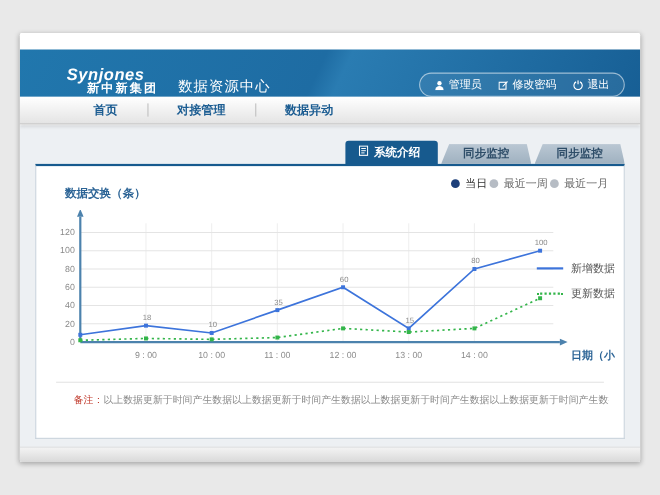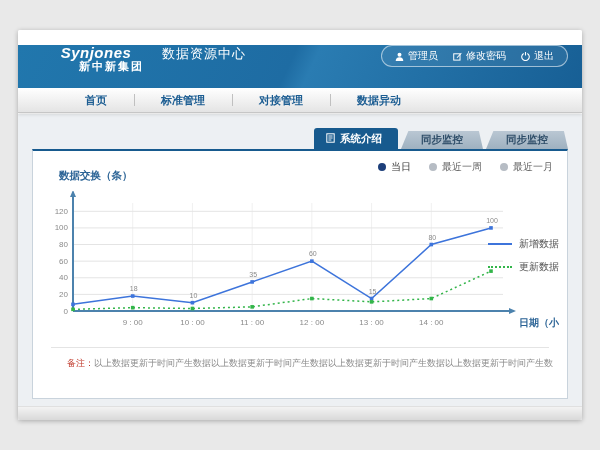--- a/index.html
+++ b/index.html
@@ -5,21 +5,21 @@
   * { margin:0; padding:0; box-sizing:border-box; }
   html,body { width:600px; height:450px; }
   body { background:#e9e9e9; font-family:"Liberation Sans", sans-serif; position:relative; overflow:hidden; }
 
   .window { position:absolute; left:18px; top:30px; width:564px; height:390px;
     background:#fff; border-radius:2px; box-shadow:0 1px 5px rgba(0,0,0,.28); overflow:hidden; }
 
   .top-strip { height:15px; background:#fff; }
 
   .app-header { height:43px; background:linear-gradient(115deg,#2177ad 0%,#1e6ca3 48%,#2a7cb2 52%,#175f95 100%);
-    display:flex; align-items:flex-start; padding:0 14px 0 30px; position:relative; }
+    display:flex; align-items:flex-end; padding:0 14px 0 30px; position:relative; }
   .logo { color:#fff; line-height:1.05; text-align:center; }
   .logo .l1 { font-size:15px; font-weight:bold; font-style:italic; letter-spacing:.5px; }
   .logo .l2 { font-size:11px; font-weight:bold; letter-spacing:2px;margin-left:31px; }
   .app-title { color:#fff; font-size:13px; margin-left:18px; letter-spacing:1px; }
   .user-pill { margin-left:auto; display:flex; align-items:center; gap:15px;
     border:1px solid rgba(255,255,255,.55); background:rgba(255,255,255,.07);
     border-radius:11px; padding:3px 13px; }
   .user-item { display:flex; align-items:center; gap:4px; color:#fff; font-size:10px; cursor:pointer; white-space:nowrap; }
   .user-item svg { display:block; }
 
@@ -32,21 +32,21 @@
 
   .tab-row { display:flex; align-items:flex-end; gap:3px; margin:14px 14px 0 14px; height:21px; position:relative; z-index:2;justify-content:flex-end; }
   .tab { font-size:10.5px; font-weight:bold; display:flex; align-items:center; gap:5px; cursor:pointer; }
   .tab.active { background:#175a8e; color:#fff; border-radius:3px 3px 0 0; padding:4px 16px 4px 12px; height:21px; }
   .tab.inactive { background:linear-gradient(#bac7d3,#9fb1c0); color:#2e4d68; padding:3px 20px; height:18px;
     clip-path:polygon(9% 0, 95% 0, 100% 100%, 0 100%); }
 
   .panel { position:relative; margin:0 14px; height:250px; background:#fff;
     border:1px solid #c9d3dc; border-top:2px solid #175a8e; }
 
-  .radio-row { position:absolute; top:9px; right:14px; display:flex; gap:18px; align-items:flex-start; }
+  .radio-row { position:absolute; top:9px; right:14px; display:flex; gap:2px; align-items:flex-start; }
   .radio { display:flex; align-items:center; gap:5px; font-size:10px; color:#666; cursor:pointer; }
   .radio .dot { width:8px; height:8px; border-radius:50%; display:inline-block; }
   .radio.sel { color:#333; }
 
   .y-label { position:absolute; left:26px; top:18px; font-size:10.5px; font-weight:bold; color:#2c6496; }
 
   .chart-wrap { position:absolute; left:10px; top:40px; }
   svg text { font-family:"Liberation Sans", sans-serif; }
 
   .legend { position:absolute; right:8px; top:86px; display:flex; flex-direction:column; gap:9px; }
@@ -101,21 +101,20 @@
               <line x1="5" y1="0" x2="5" y2="4" stroke="#fff" stroke-width="1.2"></line>
             </svg>
         </span>
         <span>退出</span>
       </span>
     </div>
   </div>
 
   <div class="nav-bar">
     <div class="nav-item">首页</div>
-    <div class="nav-item">标准管理</div>
     <div class="nav-item">对接管理</div>
     <div class="nav-item">数据异动</div>
   </div>
 
   <div class="content">
     <div class="tab-row">
       <div class="tab active">
         <span>
           <svg width="9" height="10" viewBox="0 0 9 10">
               <rect x="0.8" y="0.8" width="7.4" height="8.4" fill="none" stroke="#fff" stroke-width="1"></rect>

